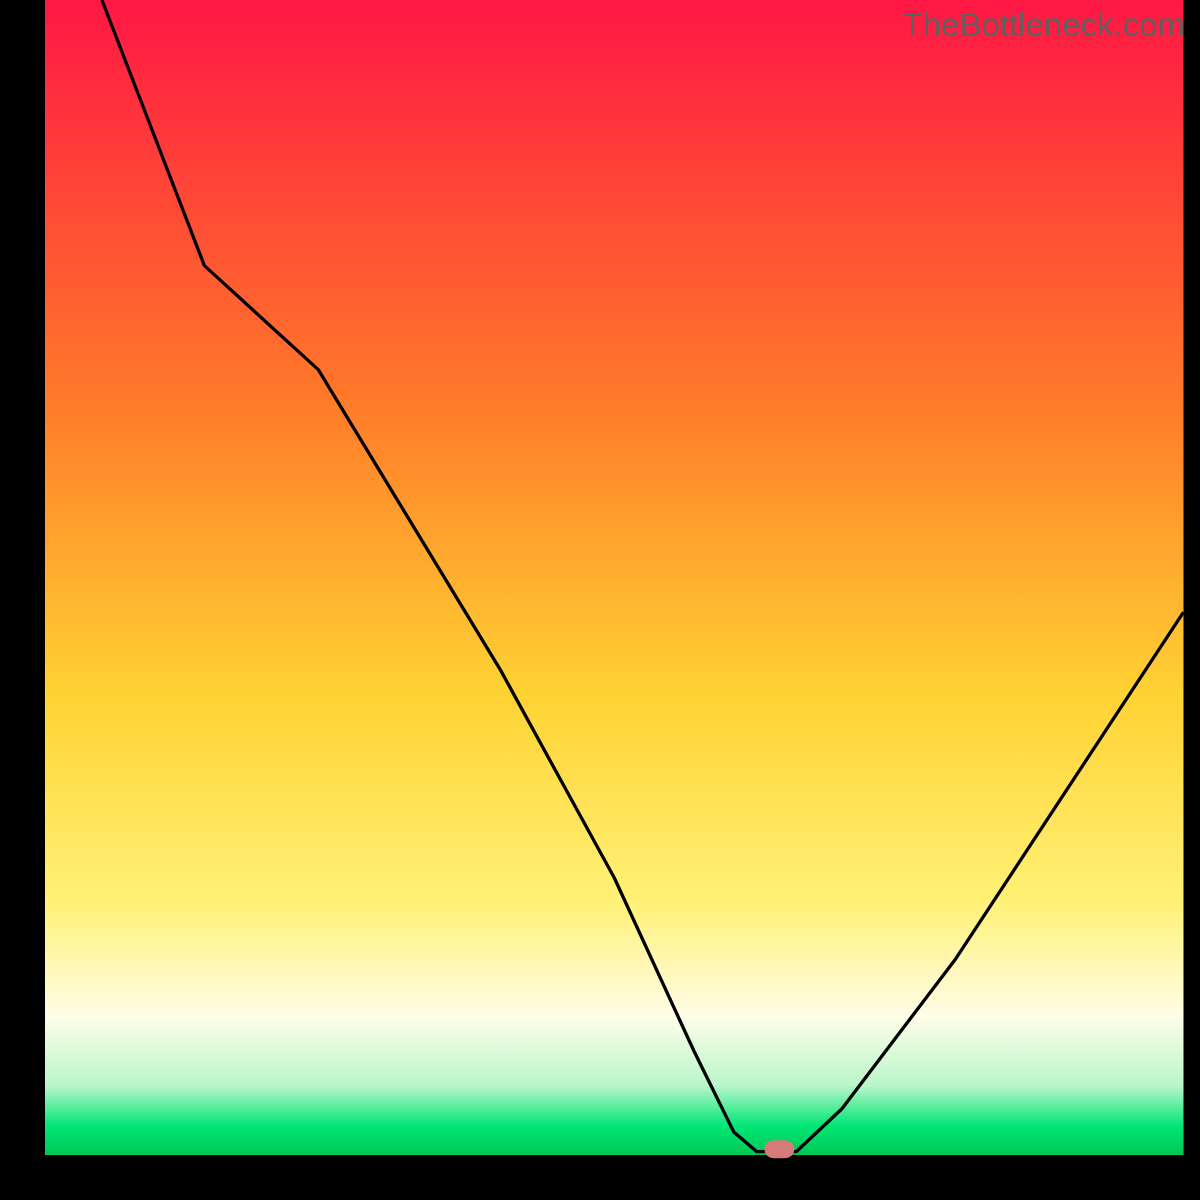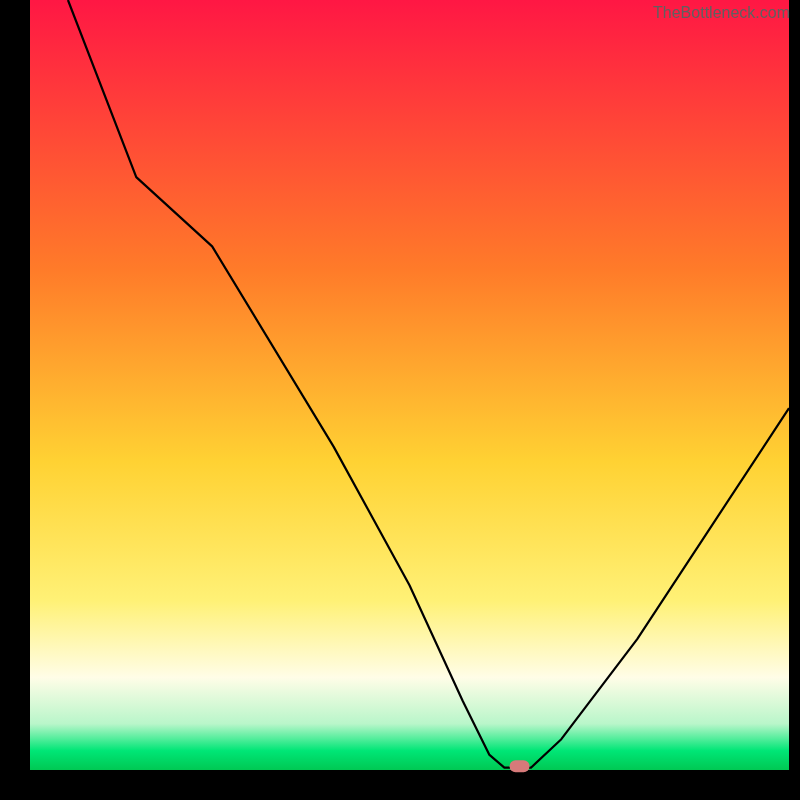--- a/index.html
+++ b/index.html
@@ -11,21 +11,21 @@
   .container {
     width: 800px;
     height: 800px;
     position: relative;
   }
   .watermark {
     position: absolute;
     top: 4px;
     right: 10px;
     color: #606060;
-    font-size: 16px;
+    font-size: 22px;
     font-family: Arial, sans-serif;
     z-index: 10;
   }
   svg {
     display: block;
   }
 </style>
 </head>
 <body>
 

